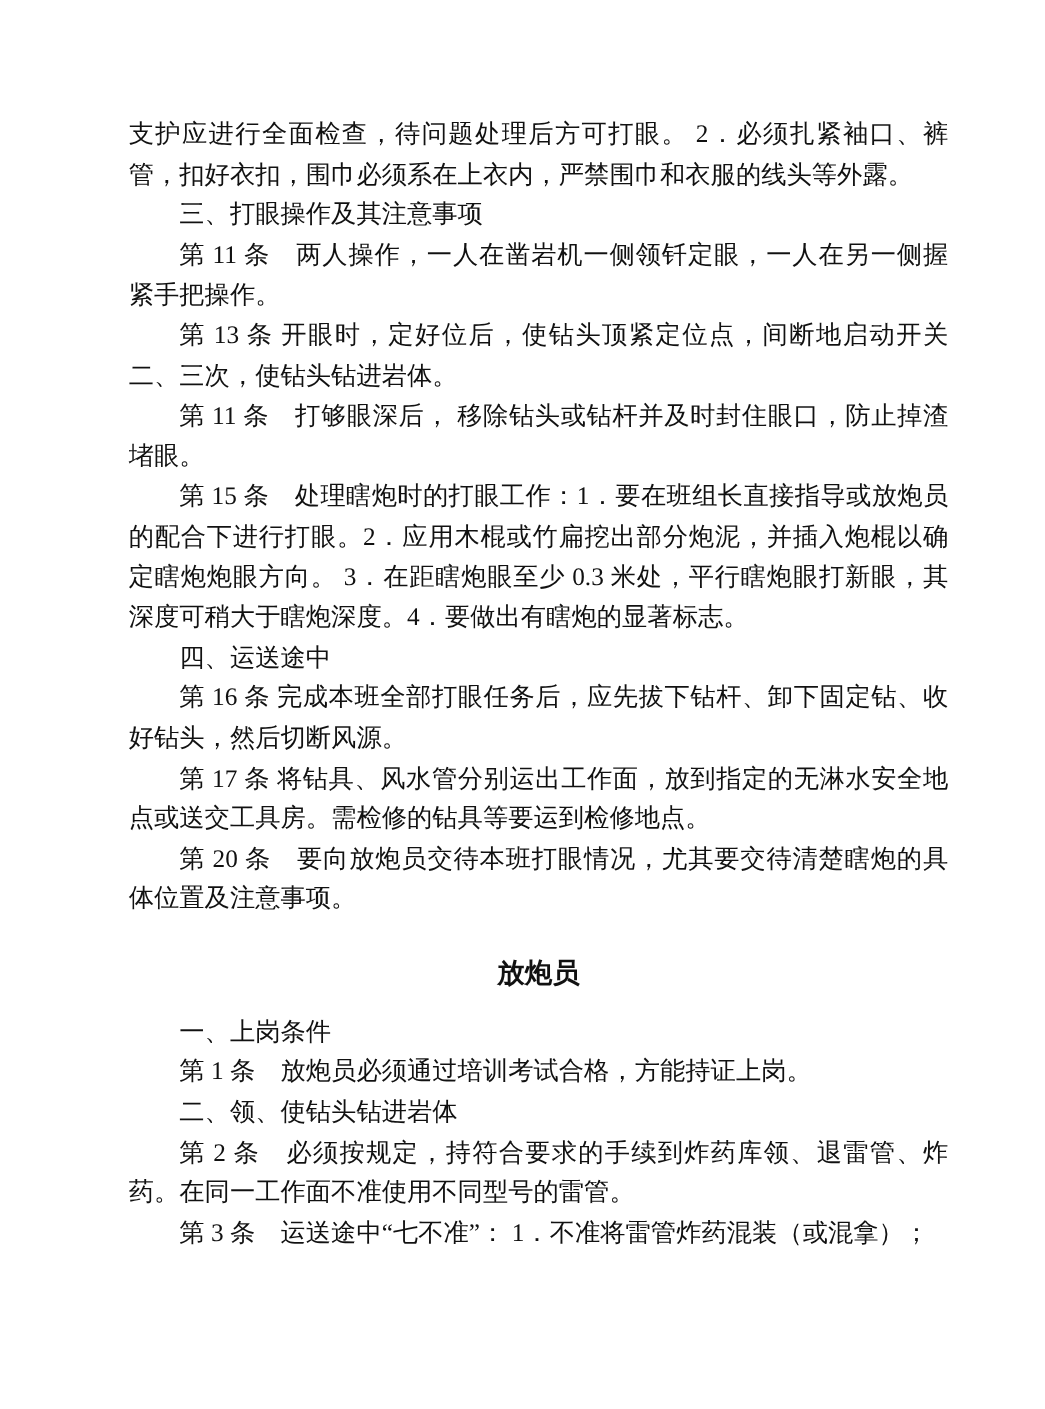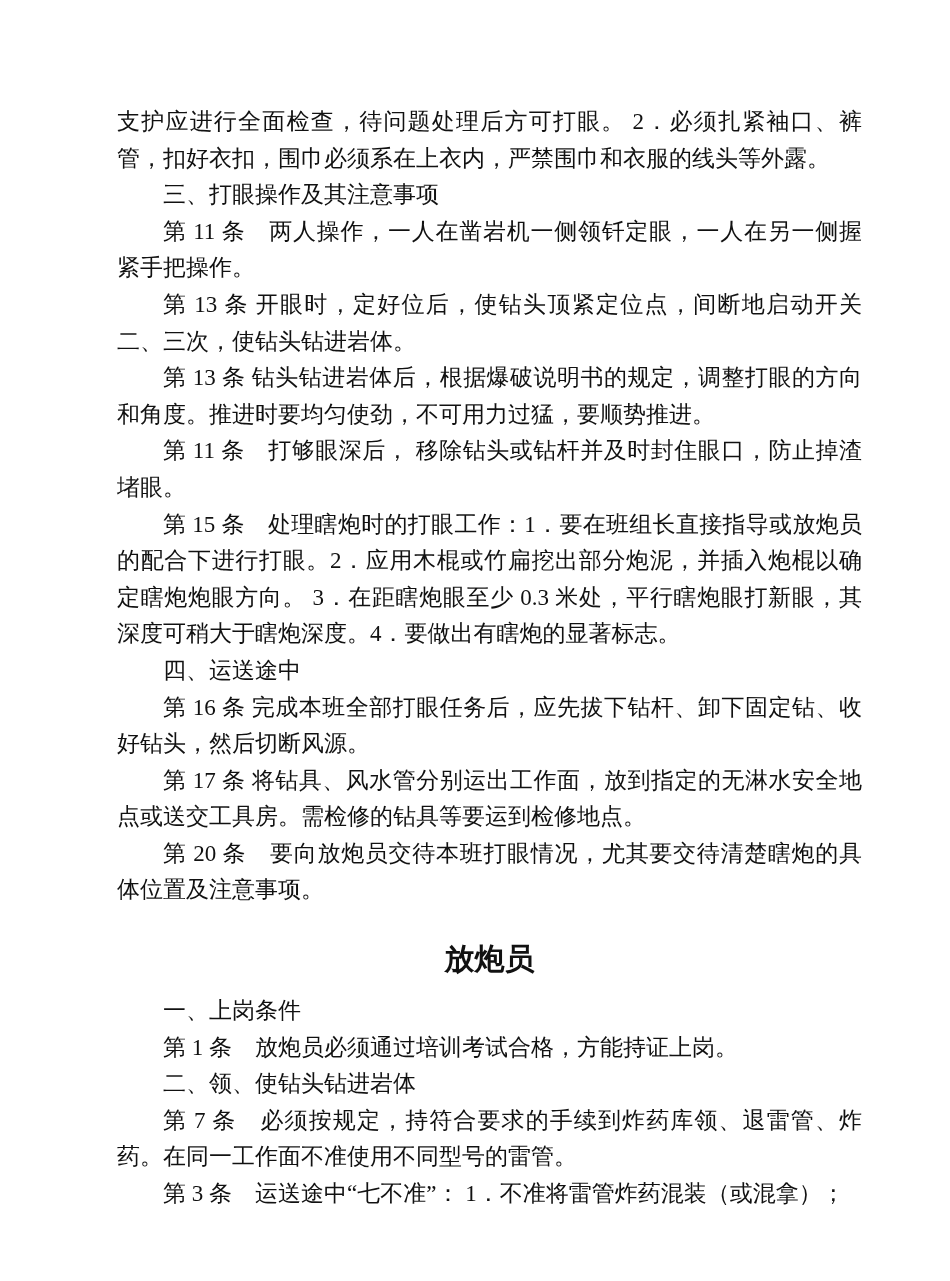--- a/index.html
+++ b/index.html
@@ -24,43 +24,42 @@
     margin: 0;
     text-align: justify;
     text-indent: 2em;
     word-break: break-word;
   }
   .para.continuation {
     text-indent: 0;
   }
   .doc-heading {
     margin: 30px 0 14px 0;
-    font-size: 30px;
+    font-size: 25px;
     line-height: 40px;
     font-weight: bold;
     text-align: center;
     color: #111111;
   }
 </style>
 </head>
 <body>
 
 <div class="page">
   <p class="para continuation">支护应进行全面检查，待问题处理后方可打眼。 2．必须扎紧袖口、裤管，扣好衣扣，围巾必须系在上衣内，严禁围巾和衣服的线头等外露。</p>
   <p class="para">三、打眼操作及其注意事项</p>
   <p class="para">第 11 条　两人操作，一人在凿岩机一侧领钎定眼，一人在另一侧握紧手把操作。</p>
   <p class="para">第 13 条 开眼时，定好位后，使钻头顶紧定位点，间断地启动开关二、三次，使钻头钻进岩体。</p>
-  <p class="para">第 13 条 钻头钻进岩体后，根据爆破说明书的规定，调整打眼的方向和角度。推进时要均匀使劲，不可用力过猛，要顺势推进。</p>
   <p class="para">第 11 条　打够眼深后， 移除钻头或钻杆并及时封住眼口，防止掉渣堵眼。</p>
   <p class="para">第 15 条　处理瞎炮时的打眼工作：1．要在班组长直接指导或放炮员的配合下进行打眼。2．应用木棍或竹扁挖出部分炮泥，并插入炮棍以确定瞎炮炮眼方向。 3．在距瞎炮眼至少 0.3 米处，平行瞎炮眼打新眼，其深度可稍大于瞎炮深度。4．要做出有瞎炮的显著标志。</p>
   <p class="para">四、运送途中</p>
   <p class="para">第 16 条 完成本班全部打眼任务后，应先拔下钻杆、卸下固定钻、收好钻头，然后切断风源。</p>
   <p class="para">第 17 条 将钻具、风水管分别运出工作面，放到指定的无淋水安全地点或送交工具房。需检修的钻具等要运到检修地点。</p>
   <p class="para">第 20 条　要向放炮员交待本班打眼情况，尤其要交待清楚瞎炮的具体位置及注意事项。</p>
 
   <h1 class="doc-heading">放炮员</h1>
 
   <p class="para">一、上岗条件</p>
   <p class="para">第 1 条　放炮员必须通过培训考试合格，方能持证上岗。</p>
   <p class="para">二、领、使钻头钻进岩体</p>
-  <p class="para">第 7 条　必须按规定，持符合要求的手续到炸药库领、退雷管、炸药。在同一工作面不准使用不同型号的雷管。</p>
+  <p class="para">第 2 条　必须按规定，持符合要求的手续到炸药库领、退雷管、炸药。在同一工作面不准使用不同型号的雷管。</p>
   <p class="para">第 3 条　运送途中“七不准”： 1．不准将雷管炸药混装（或混拿）；</p>
 </div>
 
 </body></html>

